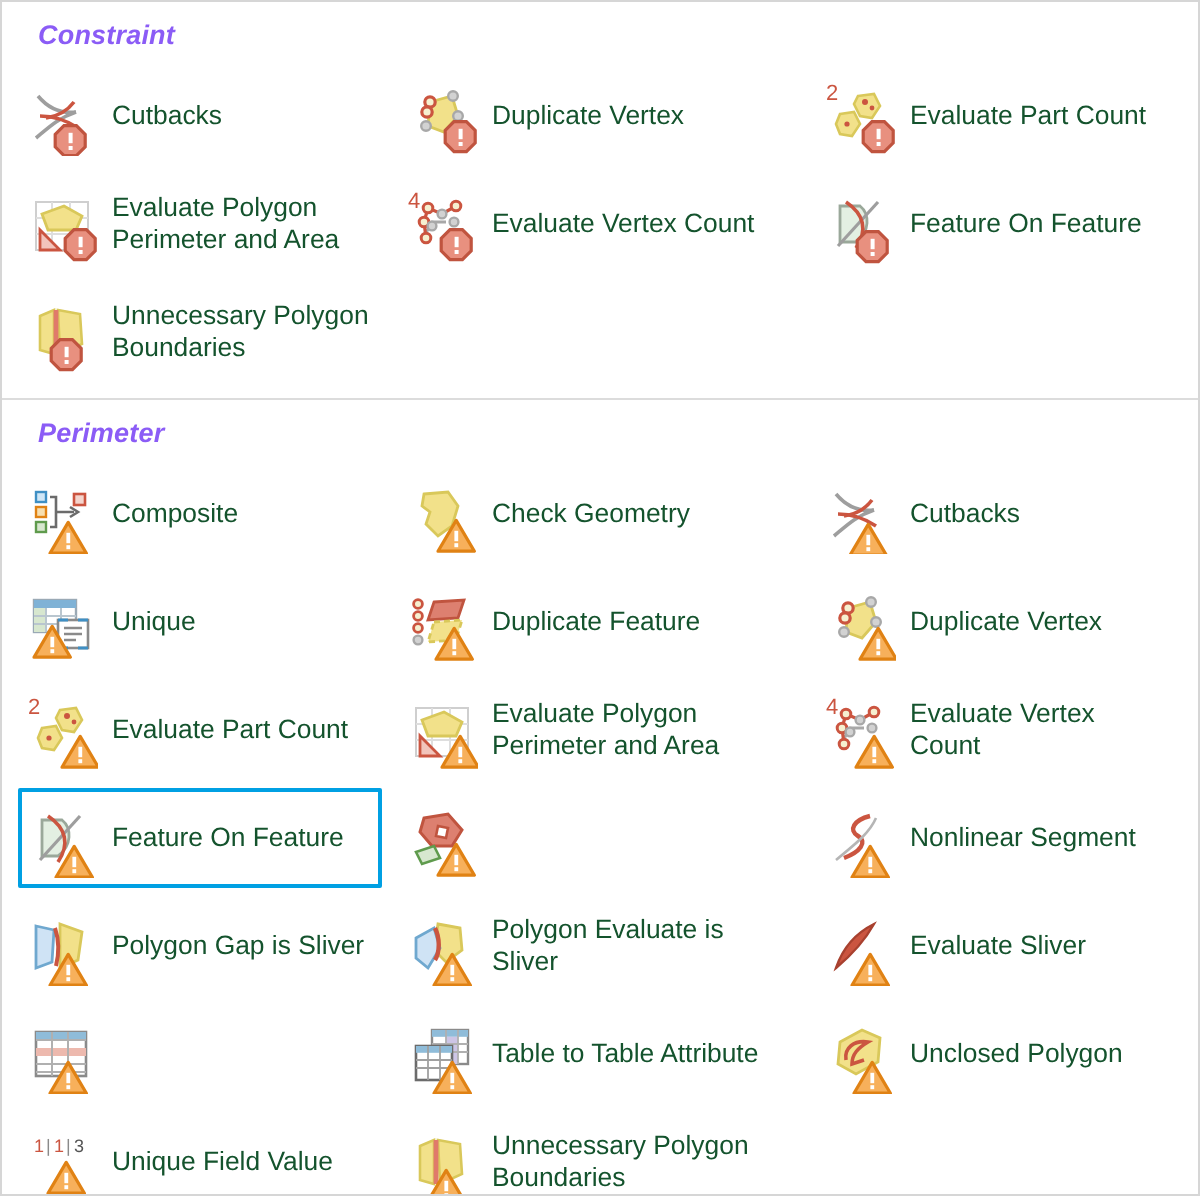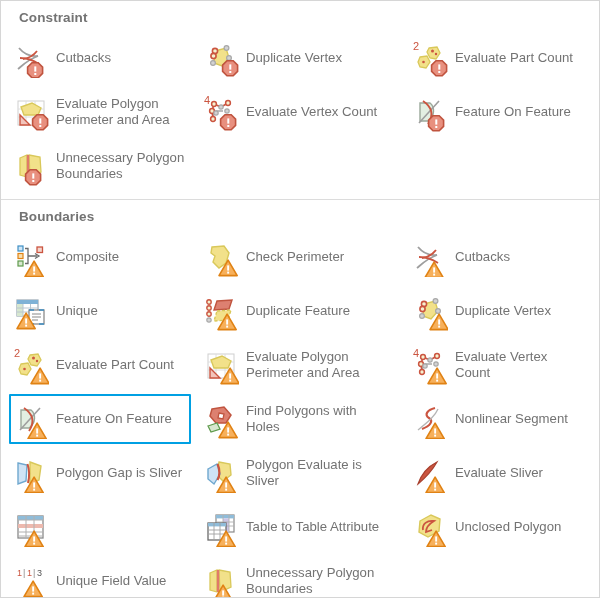--- a/index.html
+++ b/index.html
@@ -23,23 +23,24 @@
   .section {
     position: relative;
     box-sizing: border-box;
   }
   .section + .section {
     border-top: 1px solid #dcdcdc;
   }
   .section-header {
     font-size: 13.5px;
     font-weight: bold;
-    color: #737373;
+    color: #8b5cf6;
     padding: 9px 0 6px 18px;
     letter-spacing: 0.1px;
+    font-style: italic;
   }
   .grid {
     position: relative;
     display: grid;
     grid-template-columns: 190px 209px 190px;
     padding: 0 0 6px 4px;
   }
   .cell {
     position: relative;
     display: flex;
@@ -66,21 +67,21 @@
     width: 36px;
     height: 40px;
     flex: 0 0 36px;
     position: relative;
     margin-right: 7px;
   }
   .icon-wrap svg { display: block; width: 36px; height: 40px; }
   .label {
     font-size: 13.2px;
     line-height: 15.6px;
-    color: #737373;
+    color: #14532d;
     max-width: 148px;
   }
   .col2 .label { max-width: 152px; }
   .col3 .label { max-width: 150px; }
 </style>
 </head>
 <body>
 
 <div id="app">
 
@@ -354,21 +355,21 @@
                 </svg>
               </span>
               <span class="label">Unnecessary Polygon Boundaries</span>
             </div>
           </div>
           <div class="cell col2 empty"></div>
           <div class="cell col3 empty"></div>
         </div>
       </div>
       <div class="section">
-        <div class="section-header">Boundaries</div>
+        <div class="section-header">Perimeter</div>
         <div class="grid">
           <div class="cell col1">
             <div class="inner">
               <span class="icon-wrap">
                 <svg viewBox="0 0 36 40" width="36" height="40">
                   <g transform="translate(3,6)">
                     <use href="#art-composite"></use>
                   </g>
                   <g transform="translate(11,23)">
                     <use href="#badge-triangle"></use>
@@ -383,21 +384,21 @@
               <span class="icon-wrap">
                 <svg viewBox="0 0 36 40" width="36" height="40">
                   <g transform="translate(3,6)">
                     <use href="#art-check-geometry"></use>
                   </g>
                   <g transform="translate(15,22)">
                     <use href="#badge-triangle"></use>
                   </g>
                 </svg>
               </span>
-              <span class="label">Check Perimeter</span>
+              <span class="label">Check Geometry</span>
             </div>
           </div>
           <div class="cell col3">
             <div class="inner">
               <span class="icon-wrap">
                 <svg viewBox="0 0 36 40" width="36" height="40">
                   <g transform="translate(3,6)">
                     <use href="#art-cutbacks"></use>
                   </g>
                   <g transform="translate(12,24)">
@@ -520,21 +521,20 @@
               <span class="icon-wrap">
                 <svg viewBox="0 0 36 40" width="36" height="40">
                   <g transform="translate(3,6)">
                     <use href="#art-find-polygons-holes"></use>
                   </g>
                   <g transform="translate(15,22)">
                     <use href="#badge-triangle"></use>
                   </g>
                 </svg>
               </span>
-              <span class="label">Find Polygons with Holes</span>
             </div>
           </div>
           <div class="cell col3">
             <div class="inner">
               <span class="icon-wrap">
                 <svg viewBox="0 0 36 40" width="36" height="40">
                   <g transform="translate(3,6)">
                     <use href="#art-nonlinear-segment"></use>
                   </g>
                   <g transform="translate(13,23)">

